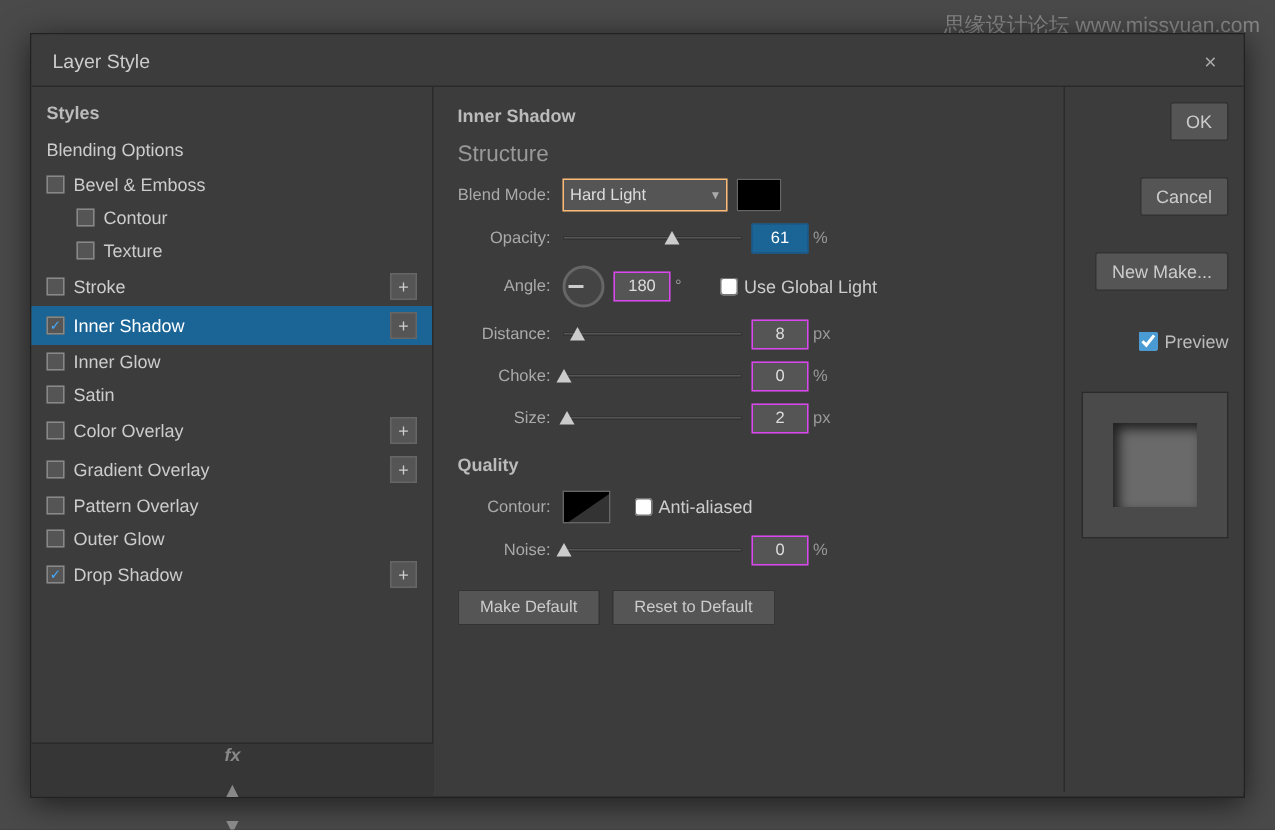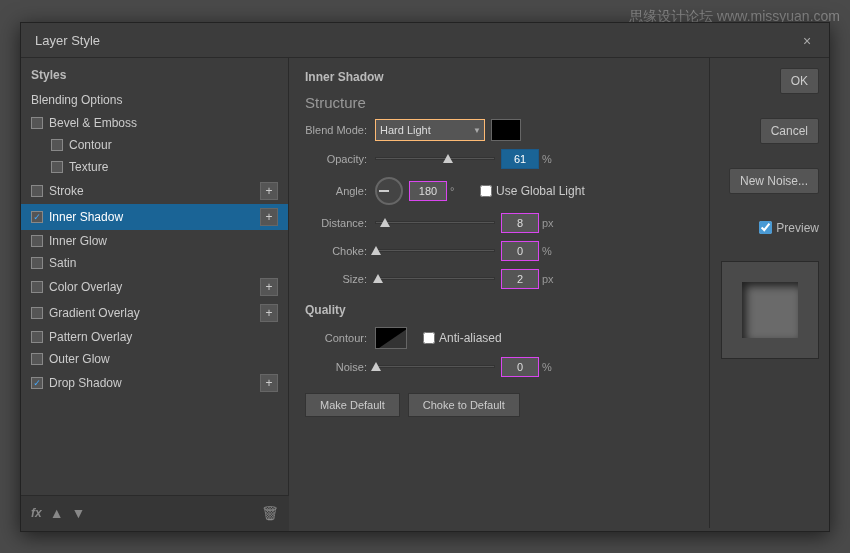--- a/index.html
+++ b/index.html
@@ -358,20 +358,21 @@
       bottom: 0;
       left: 0;
       width: 268px;
       height: 36px;
       background: #363636;
       border-top: 1px solid #2a2a2a;
       display: flex;
       align-items: center;
       padding: 0 10px;
       gap: 8px;
+      flex-direction: column;
     }
     .bottom-icon {
       color: #888;
       font-size: 14px;
       cursor: pointer;
     }
     .bottom-icon.trash {
       margin-left: auto;
     }
   </style>
@@ -575,28 +576,28 @@
               <div class="slider-thumb" style="left: 0%;"></div>
             </div>
             <input type="text" class="number-input normal" value="0" style="margin-left: 6px;">
             <span class="unit-label">%</span>
           </div>
         </div>
       </div>
 
       <div class="buttons-row">
         <button class="action-btn">Make Default</button>
-        <button class="action-btn">Choke to Default</button>
+        <button class="action-btn">Reset to Default</button>
       </div>
     </div>
 
     <div class="right-panel">
       <button class="right-btn">OK</button>
       <button class="right-btn">Cancel</button>
-      <button class="right-btn">New Noise...</button>
+      <button class="right-btn">New Make...</button>
       <label class="preview-label">
         <input type="checkbox" class="preview-checkbox" checked="" style="">
         <span>Preview</span>
       </label>
       <div class="preview-canvas">
         <div class="preview-square"></div>
       </div>
     </div>
   </div>
 </div>

